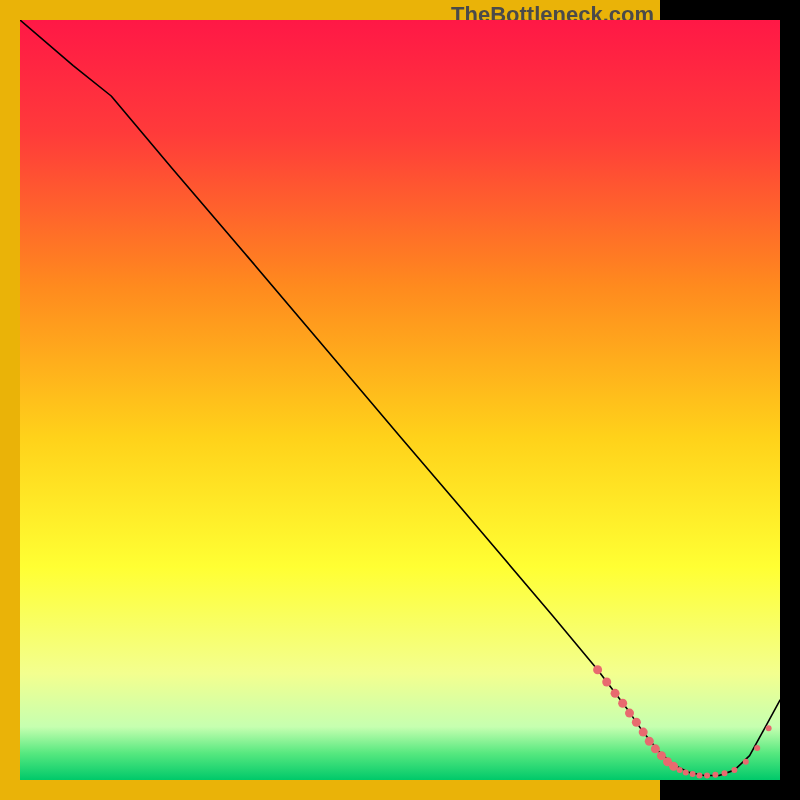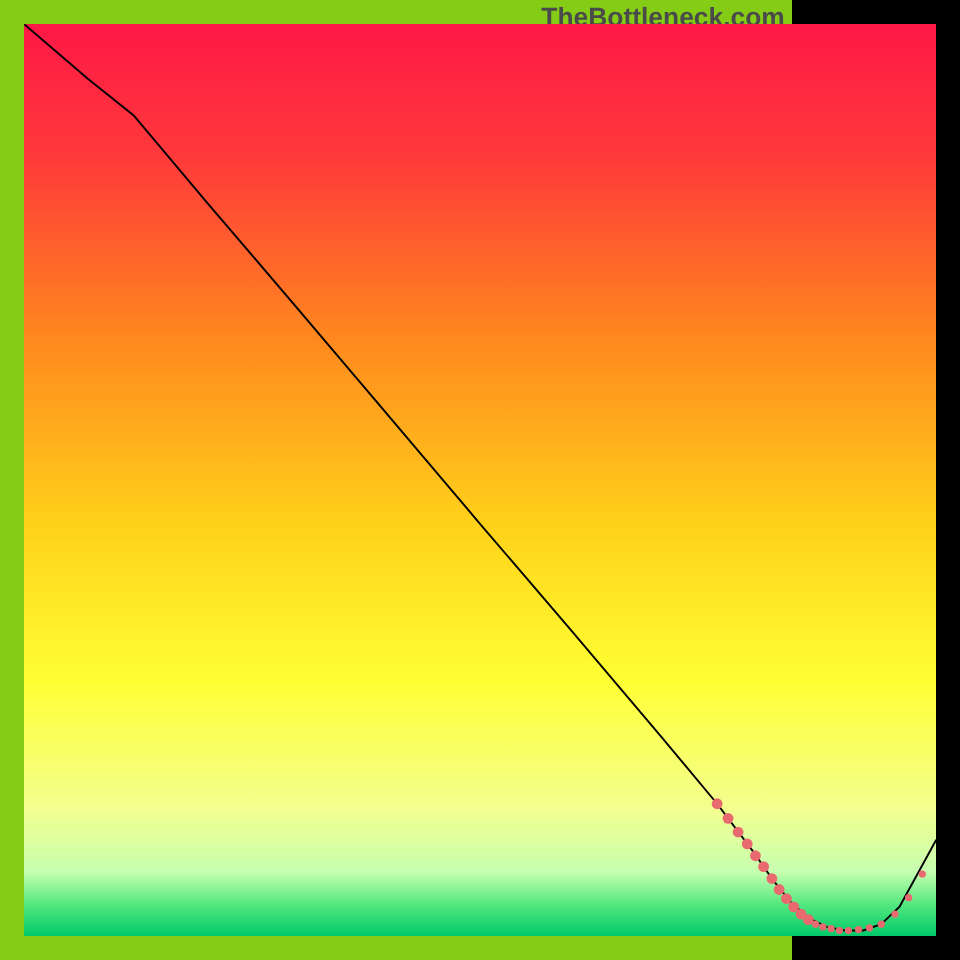--- a/index.html
+++ b/index.html
@@ -8,21 +8,21 @@
     width: 800px;
     height: 800px;
     background: #000;
     overflow: hidden;
     font-family: Arial, Helvetica, sans-serif;
   }
   .frame {
     position: relative;
     width: 660px;
     height: 800px;
-    background: #84cc16;
+    background: #eab308;
   }
   .plot {
     position: absolute;
     left: 20px;
     top: 20px;
     width: 760px;
     height: 760px;
   }
   .watermark {
     position: absolute;

